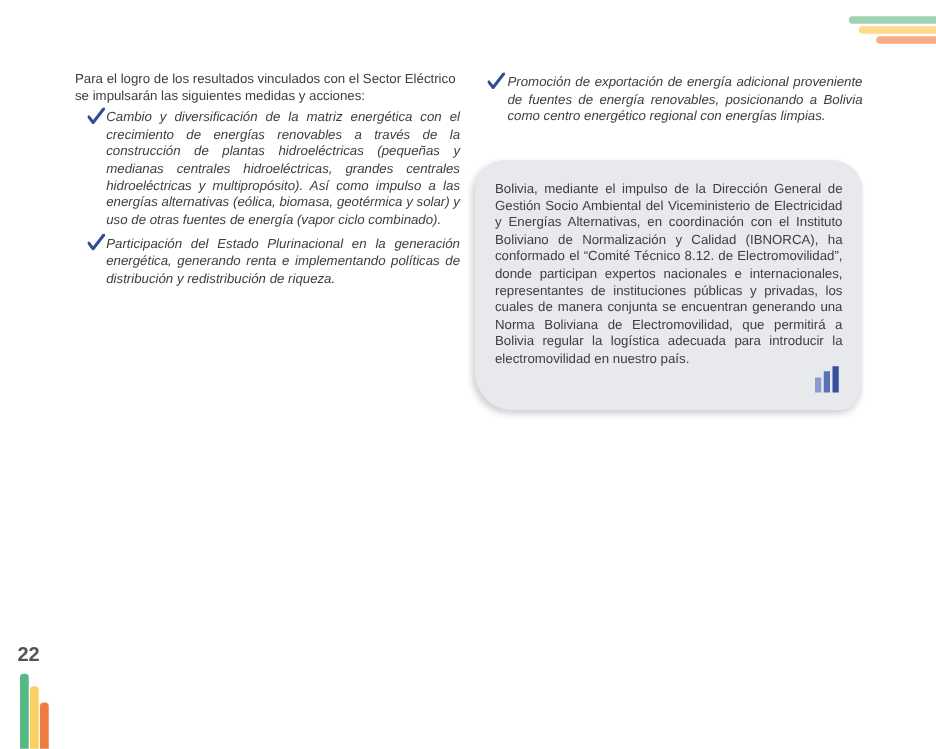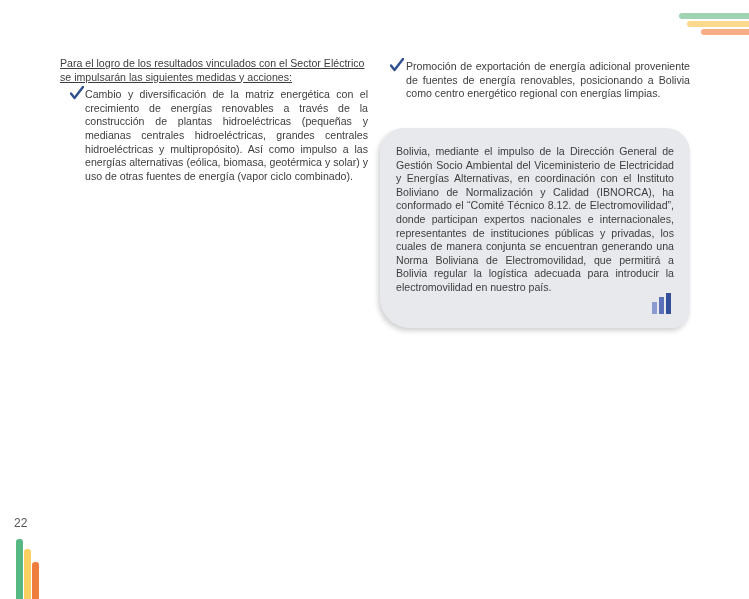--- a/index.html
+++ b/index.html
@@ -6,30 +6,30 @@
     body {
       width: 749px; height: 599px; background: #ffffff; position: relative; overflow: hidden;
       font-family: "Liberation Sans", sans-serif; color: #3d3d3d;
     }
     .deco-top { position: absolute; top: 13px; right: 0; width: 72px; height: 24px; }
     .deco-top .bar { position: absolute; height: 6px; border-radius: 3px 0 0 3px; right: 0; }
     .deco-top .b1 { top: 0; width: 70px; background: #9fd3b3; }
     .deco-top .b2 { top: 8px; width: 62px; background: #fcd98c; }
     .deco-top .b3 { top: 16px; width: 48px; background: #f7ad86; }
 
-    .page-num { position: absolute; left: 14px; top: 516px; font-size: 12px; color: #555; }
+    .page-num { position: absolute; left: 14px; top: 516px; font-size: 16px; color: #555; font-weight: bold; }
     .deco-bottom { position: absolute; left: 15px; bottom: 0; width: 30px; height: 60px; }
     .deco-bottom .vbar { position: absolute; bottom: 0; width: 7px; border-radius: 3px 3px 0 0; }
     .deco-bottom .v1 { left: 1px; height: 60px; background: #58b884; }
     .deco-bottom .v2 { left: 9px; height: 50px; background: #fbd061; }
     .deco-bottom .v3 { left: 17px; height: 37px; background: #ef7d3e; }
 
     .col-left { position: absolute; left: 60px; top: 57px; width: 308px; font-size: 10.6px; line-height: 13.6px; }
-    .intro { margin: 0 0 4px 0; text-decoration: underline; }
-    .item { position: relative; padding-left: 25px; text-align: justify; margin-bottom: 6px; }
+    .intro { margin: 0 0 4px 0; }
+    .item { position: relative; padding-left: 25px; text-align: justify; margin-bottom: 6px; font-style: italic; }
     .check { position: absolute; left: 10px; top: -2px; width: 14px; height: 14px; }
     .item-text { display: block; }
 
     .col-right { position: absolute; left: 392px; top: 60px; width: 298px; font-size: 10.6px; line-height: 13.6px; }
     .col-right .item { padding-left: 14px; }
     .col-right .check { left: -2px; }
 
     .info-box {
       position: absolute; left: 380px; top: 128px; width: 310px; height: 200px;
       background: #e8e9ec; border-radius: 24px 24px 18px 30px;
@@ -51,20 +51,26 @@
 
 <div class="col-left">
   <p class="intro">Para el logro de los resultados vinculados con el Sector Eléctrico se impulsarán las siguientes medidas y acciones:</p>
 
   <div class="item">
     <svg class="check" viewBox="0 0 14 14">
         <path d="M1 7.5 L4.5 12 L13 1" fill="none" stroke="#2f4f8f" stroke-width="2.4" stroke-linecap="round" stroke-linejoin="round"></path>
       </svg>
     <span class="item-text">Cambio y diversificación de la matriz energética con el crecimiento de energías renovables a través de la construcción de plantas hidroeléctricas (pequeñas y medianas centrales hidroeléctricas, grandes centrales hidroeléctricas y multipropósito). Así como impulso a las energías alternativas (eólica, biomasa, geotérmica y solar) y uso de otras fuentes de energía (vapor ciclo combinado).</span>
   </div>
+  <div class="item">
+    <svg class="check" viewBox="0 0 14 14">
+        <path d="M1 7.5 L4.5 12 L13 1" fill="none" stroke="#2f4f8f" stroke-width="2.4" stroke-linecap="round" stroke-linejoin="round"></path>
+      </svg>
+    <span class="item-text">Participación del Estado Plurinacional en la generación energética, generando renta e implementando políticas de distribución y redistribución de riqueza.</span>
+  </div>
 </div>
 
 <div class="col-right">
   <div class="item">
     <svg class="check" viewBox="0 0 14 14">
         <path d="M1 7.5 L4.5 12 L13 1" fill="none" stroke="#2f4f8f" stroke-width="2.4" stroke-linecap="round" stroke-linejoin="round"></path>
       </svg>
     <span class="item-text">Promoción de exportación de energía adicional proveniente de fuentes de energía renovables, posicionando a Bolivia como centro energético regional con energías limpias.</span>
   </div>
 </div>

